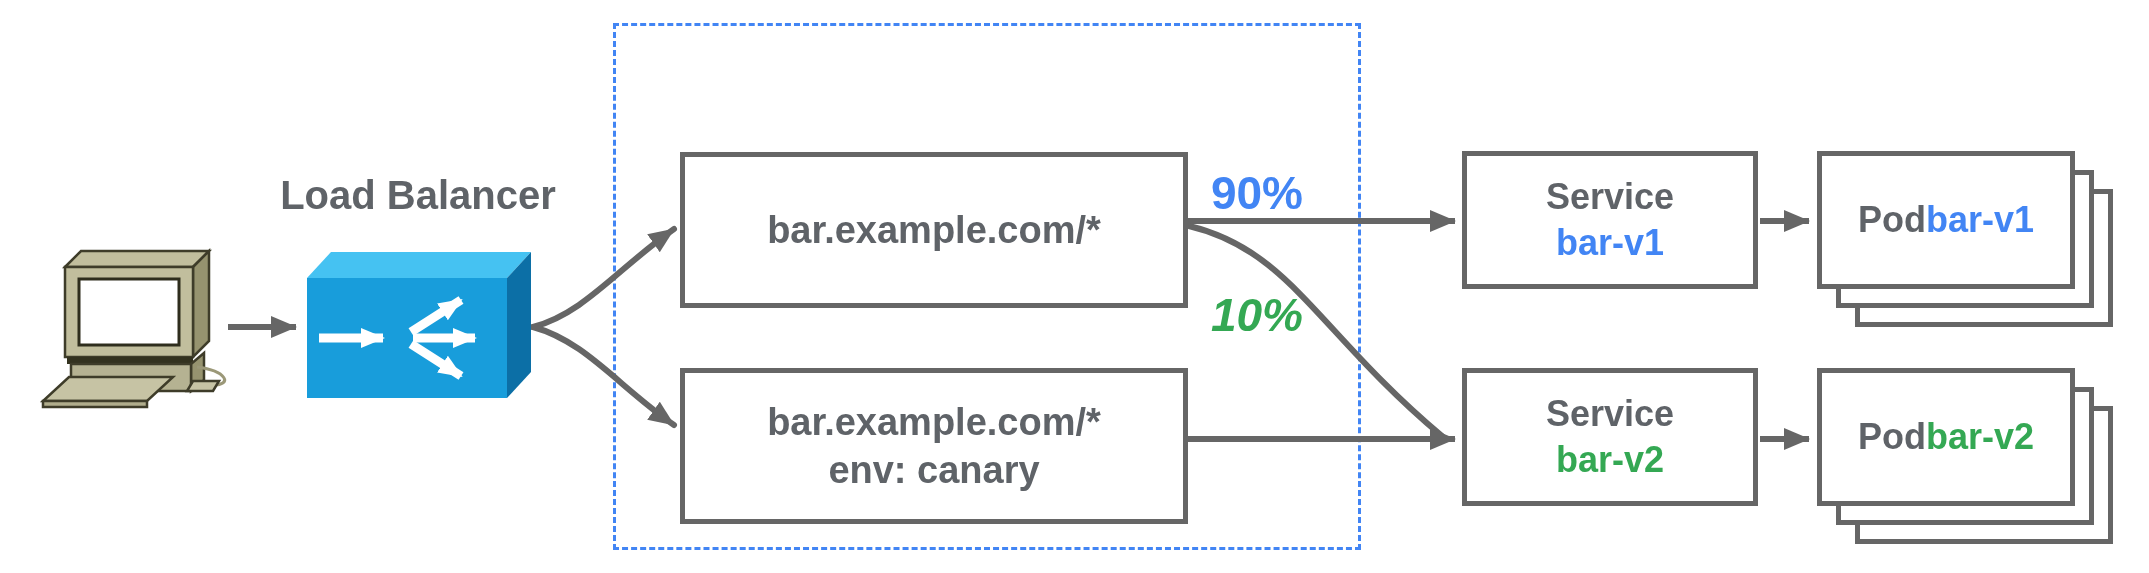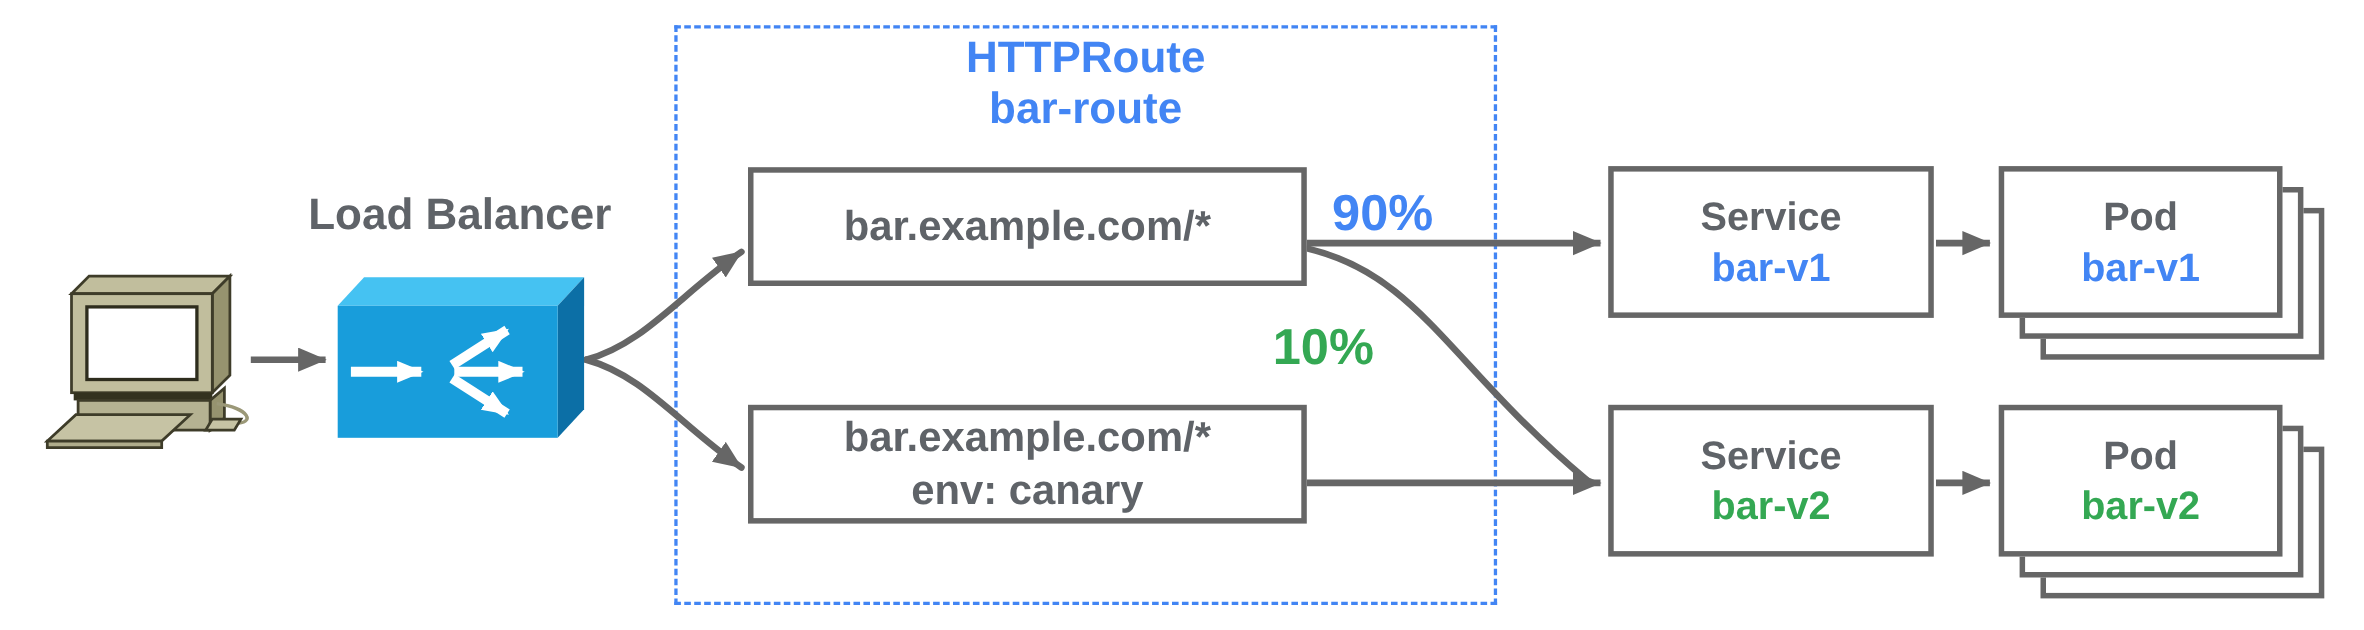--- a/index.html
+++ b/index.html
@@ -16,46 +16,46 @@
   .route-title{
     position:absolute; left:613px; top:29px; width:748px; text-align:center;
     font-size:40px; line-height:47px; color:#4285f4; z-index:4;
   }
   
   .node{
     position:absolute; background:#fff; border:5px solid #666666; box-sizing:border-box;
     display:flex; flex-direction:column; align-items:center; justify-content:center;
     text-align:center; color:#5f6368; z-index:3;
   }
-  .rule-box{left:680px; width:508px; height:108px; font-size:38px; line-height:48px;}
+  .rule-box{left:680px; width:508px; height:156px; font-size:38px; line-height:48px;}
   #rule-box-1{top:152px;}
   #rule-box-2{top:368px;}
   .endpoint-box{width:296px; height:138px; font-size:36px; line-height:46px;}
   #service-box-1{left:1462px; top:151px;}
   #service-box-2{left:1462px; top:368px;}
   .pod-stack{position:absolute; left:1817px; width:300px; height:180px; z-index:3;}
   #pod-stack-1{top:151px;}
   #pod-stack-2{top:368px;}
   .pod-card-back{
     position:absolute; width:258px; height:138px; background:#fff;
     border:5px solid #666666; box-sizing:border-box;
   }
   .pod-card-back.b2{left:19px; top:19px;}
   .pod-card-back.b3{left:38px; top:38px;}
   .pod-card-main{
     position:absolute; left:0; top:0; width:258px; height:138px; background:#fff;
     border:5px solid #666666; box-sizing:border-box;
-    display:flex; flex-direction:column; align-items:center; justify-content:center;
+    display:flex; flex-direction:row; align-items:center; justify-content:center;
     text-align:center; color:#5f6368; font-size:36px; line-height:46px;
   }
   .weight-label{
     position:absolute; width:150px; text-align:center; font-size:46px; line-height:46px; z-index:4;
   }
   #weight-90{left:1182px; top:170px; color:#4285f4;}
-  #weight-10{left:1128px; top:292px; color:#34a853;}
+  #weight-10{left:1182px; top:292px; color:#34a853;font-style:italic;}
   .lb-label{
     position:absolute; left:258px; top:144px; width:320px; text-align:center;
     font-size:40px; color:#5f6368; z-index:4;margin-top:29px;
   }
   .icon-wrap{position:absolute; z-index:3;}
   #computer-icon-wrap{left:35px; top:243px; width:200px; height:170px;}
   #lb-icon-wrap{left:303px; top:248px; width:230px; height:152px;}
   #connector-layer{z-index:2; width:2149px; height:573px;}
 </style>
 </head>
@@ -118,24 +118,20 @@
       <rect x="4" y="30" width="200" height="120" fill="#189ddb"></rect>
       <g stroke="#ffffff" stroke-width="9">
         <line x1="16" y1="90" x2="80" y2="90" marker-end="url(#wa)"></line>
         <line x1="110" y1="90" x2="172" y2="90" marker-end="url(#wa)"></line>
         <line x1="108" y1="84" x2="158" y2="52" marker-end="url(#wa)"></line>
         <line x1="108" y1="96" x2="158" y2="128" marker-end="url(#wa)"></line>
       </g>
     </svg>
   </div>
 
-  <div class="route-title" style="color: rgb(66, 133, 244);">
-    <div>HTTPRoute</div>
-    <div>bar-route</div>
-  </div>
 
   <div class="node rule-box" id="rule-box-1">
     <div>bar.example.com/*</div>
   </div>
   <div class="node rule-box" id="rule-box-2">
     <div>bar.example.com/*</div>
     <div>env: canary</div>
   </div>
 
   <div class="weight-label" id="weight-90" style="color: rgb(66, 133, 244);">90%</div>

